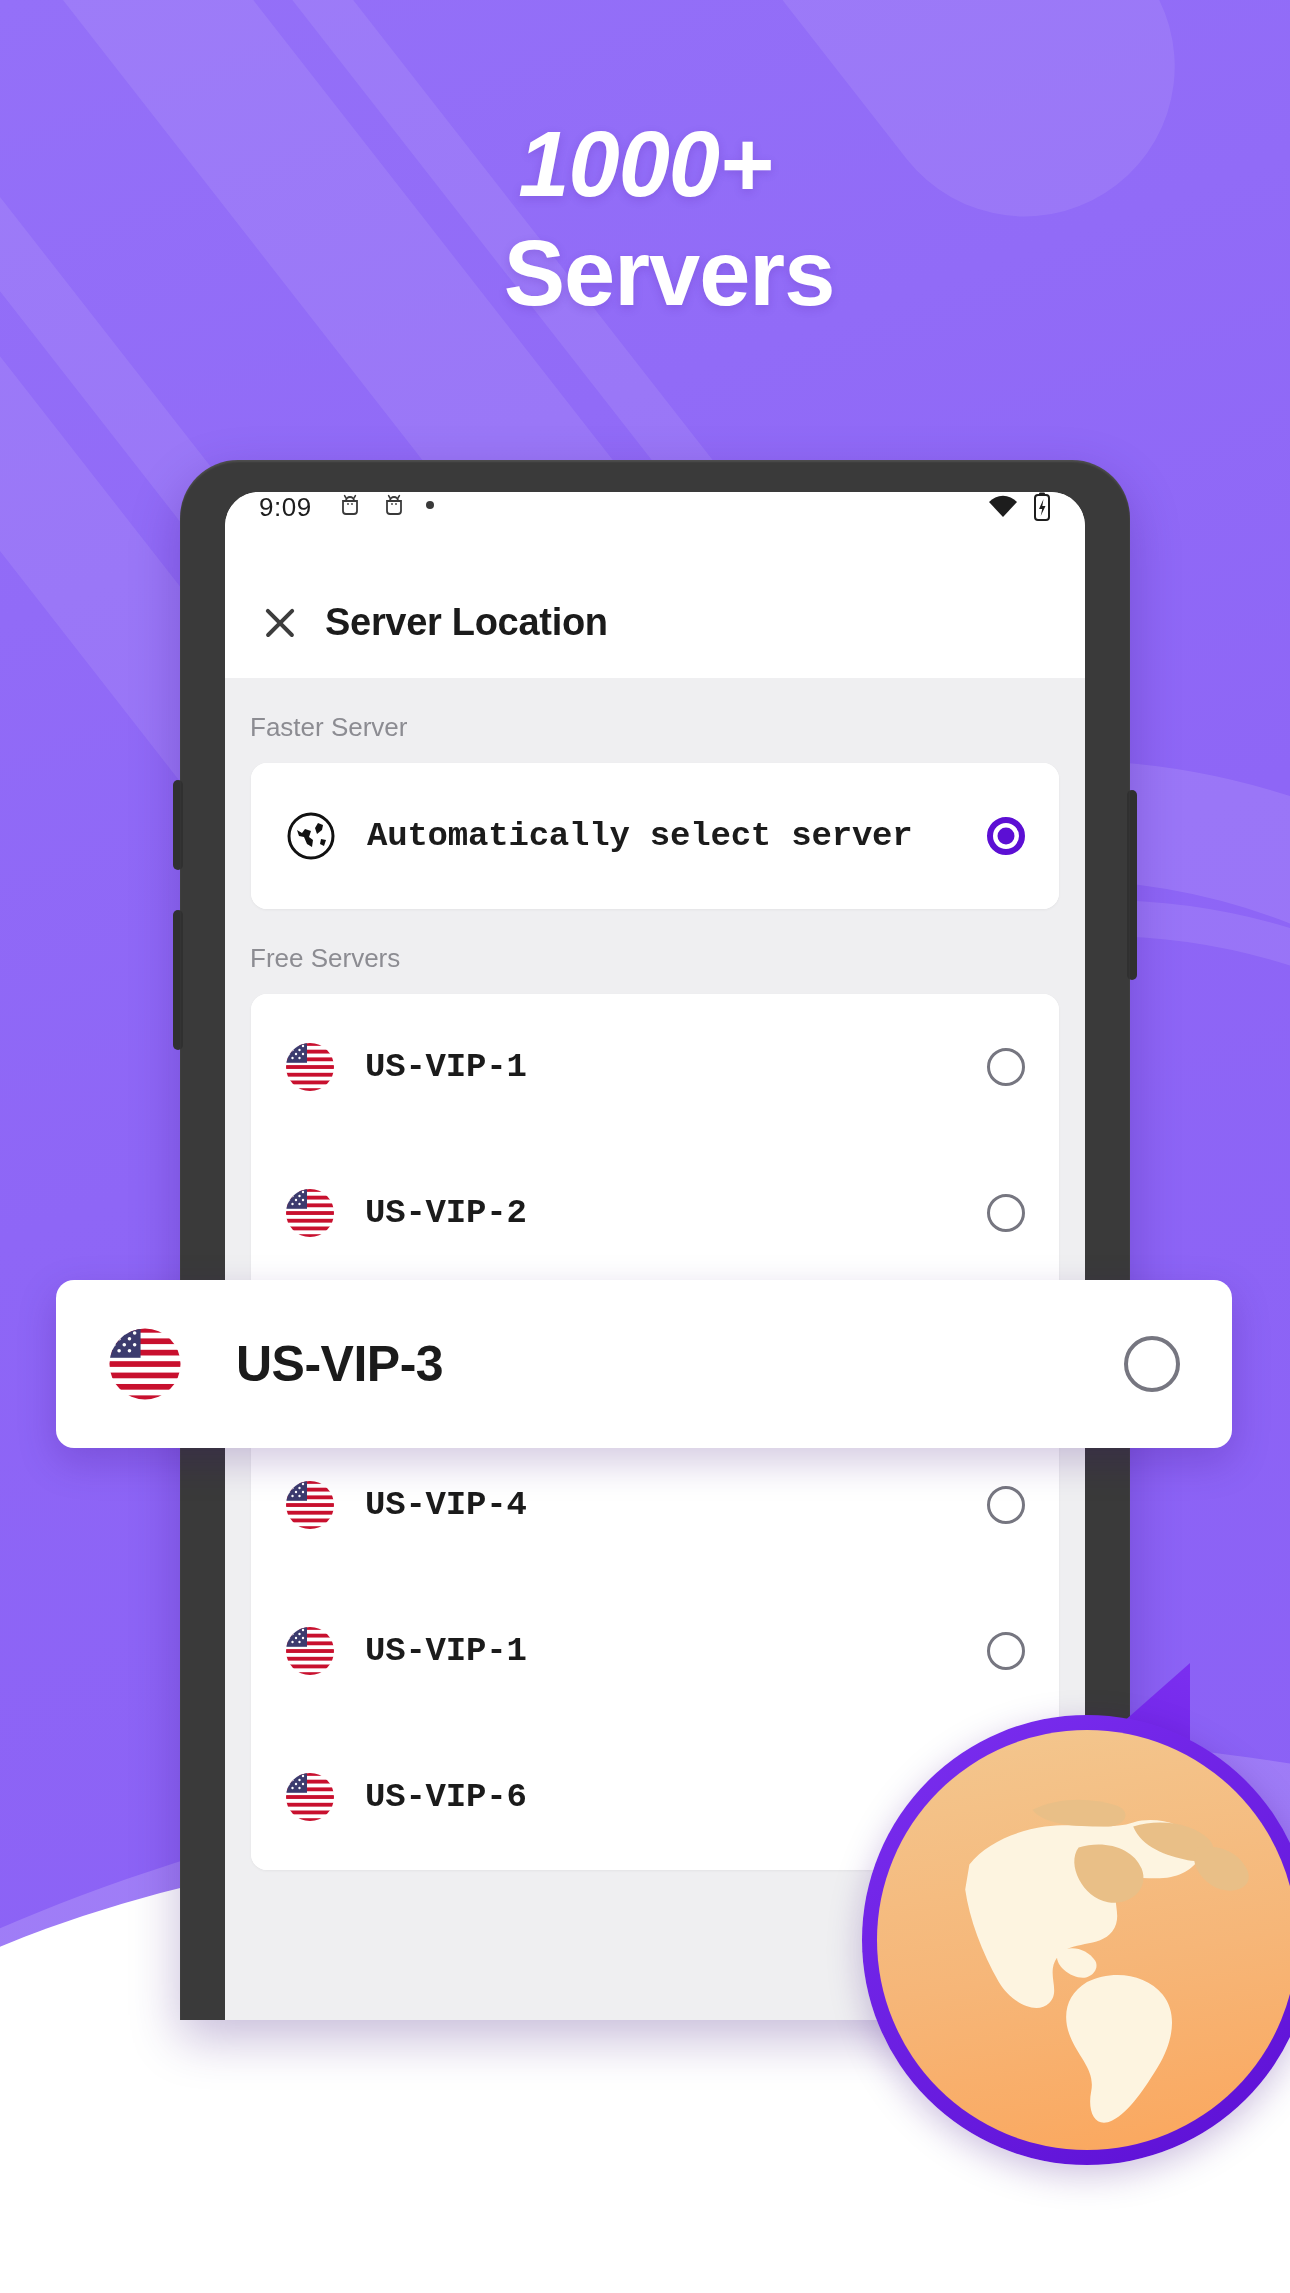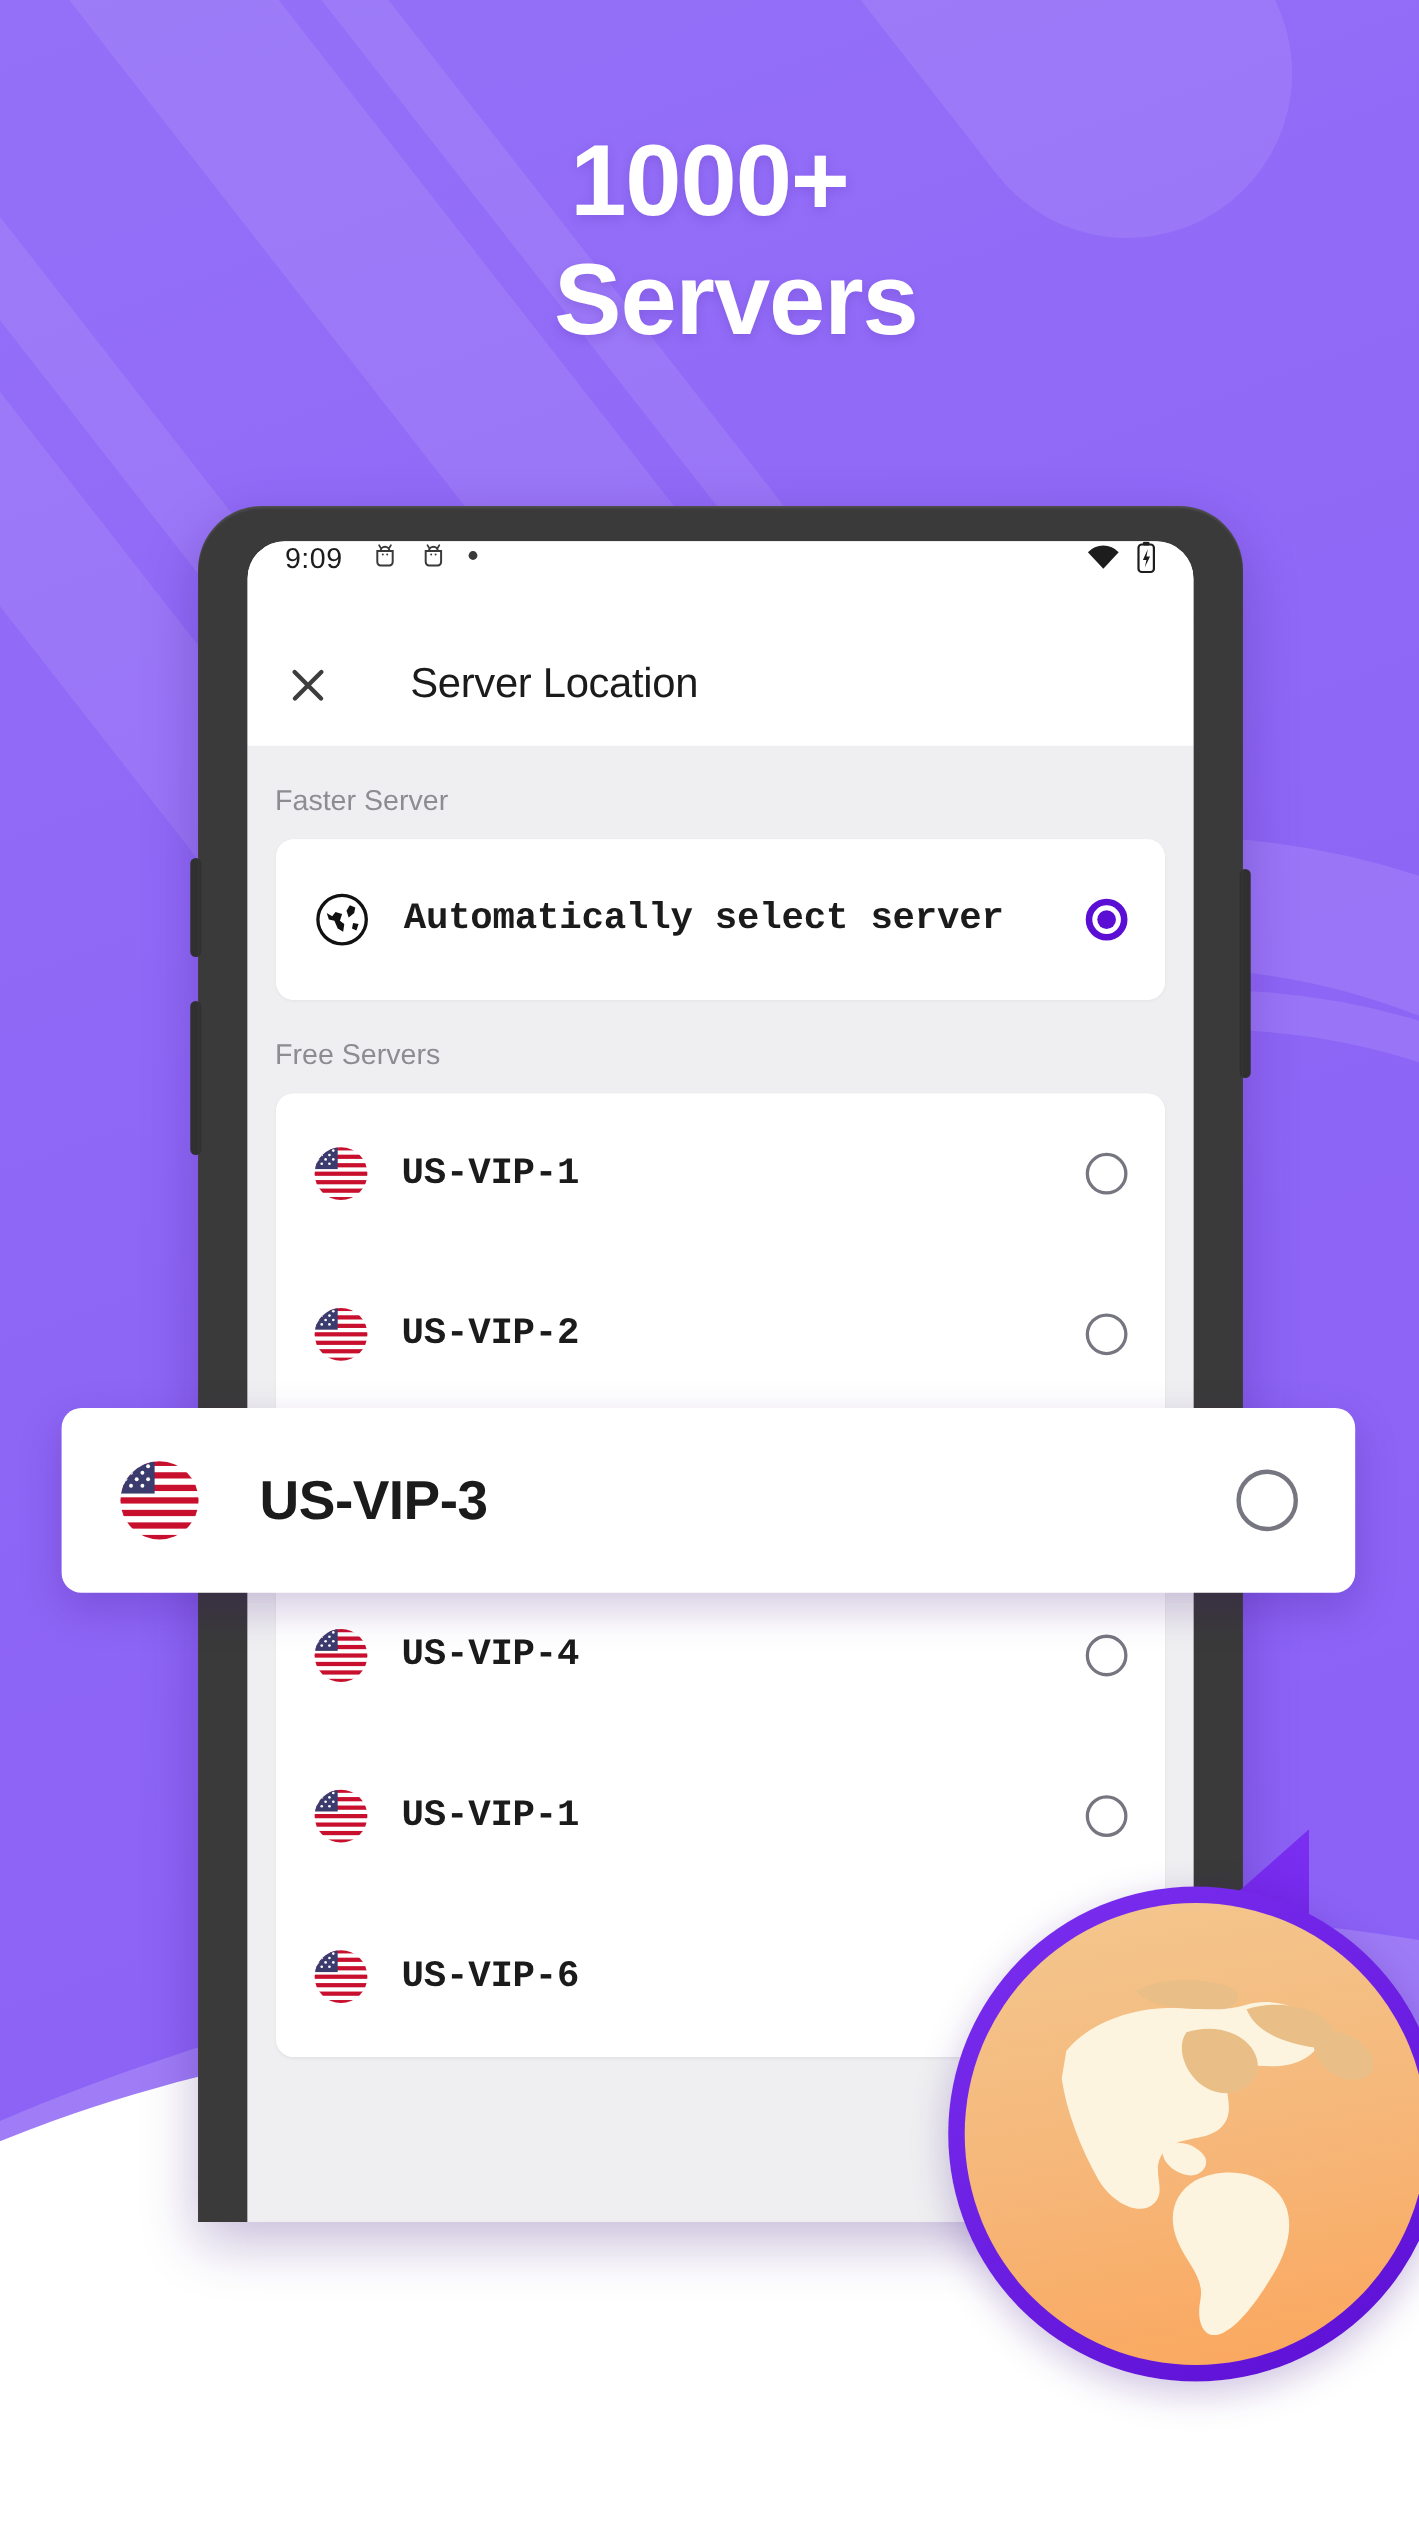--- a/index.html
+++ b/index.html
@@ -71,21 +71,21 @@
   #headline {
     position:absolute; top:110px; left:0; right:0;
     text-align:center;
     color:#fff;
     font-weight:bold;
     letter-spacing:-1px;
     line-height:1.18;
     text-shadow:0 3px 10px rgba(70,20,150,0.18);
     z-index:6;
   }
-  #headline .l1 { display:block; font-size:92px; }
+  #headline .l1 { display:block; font-size:92px;font-style:italic; }
   #headline .l2 { display:block; font-size:92px;margin-left:48px; }
 
   
   #phone {
     position:absolute;
     left:180px; top:460px;
     width:950px; height:1560px;
     background:#3a3a3a;
     border-radius:58px 58px 0 0;
     box-shadow:0 18px 50px rgba(50,10,120,0.28);
@@ -142,22 +142,22 @@
     cursor:pointer;
   }
   #appbar .close::before, #appbar .close::after {
     content:""; position:absolute;
     left:2px; top:20px; width:38px; height:3.6px;
     background:#3d3d3d; border-radius:2px;
   }
   #appbar .close::before { transform:rotate(45deg); }
   #appbar .close::after  { transform:rotate(-45deg); }
   #appbar .title {
-    margin-left:72px;
-    font-size:38px; font-weight:normal; color:#1b1b1b;
+    margin-left:24px;
+    font-size:38px; font-weight:bold; color:#1b1b1b;
     letter-spacing:-0.3px;
   }
 
   
   #listbody {
     background:#efeff1;
     height:1342px;
     padding:0 0 0 0;
   }
   .section-label {

